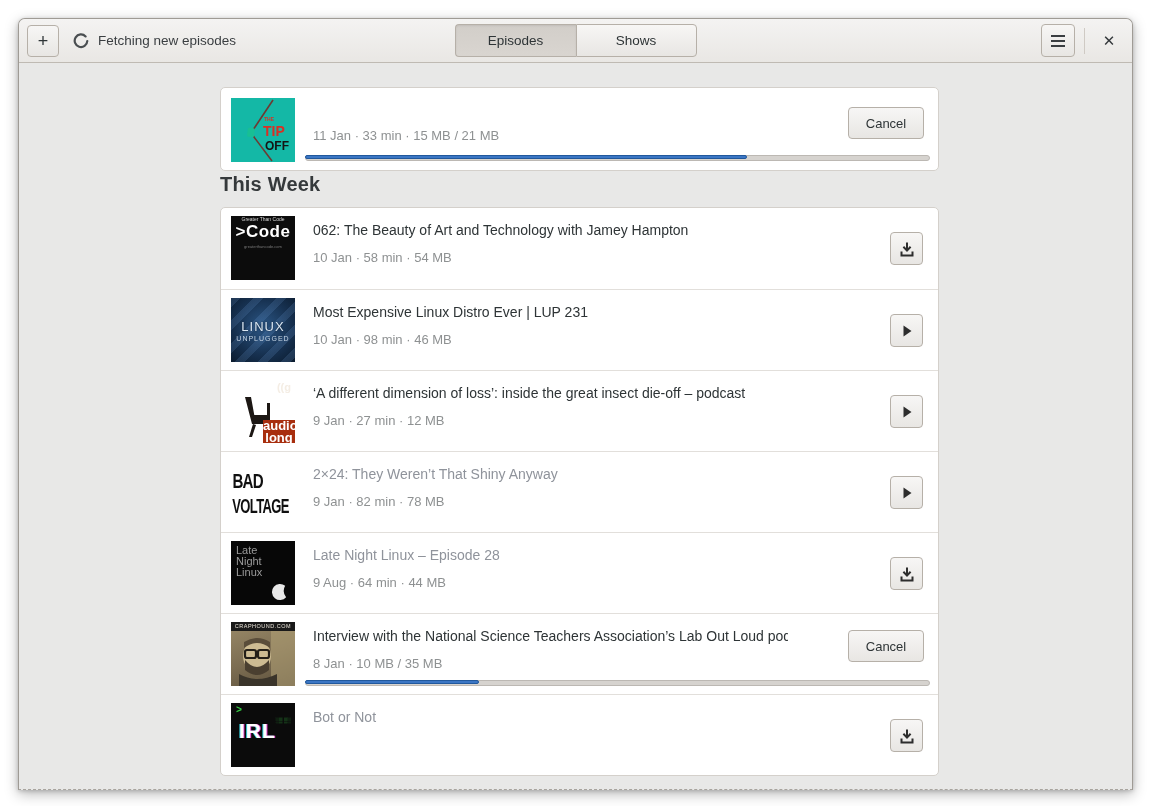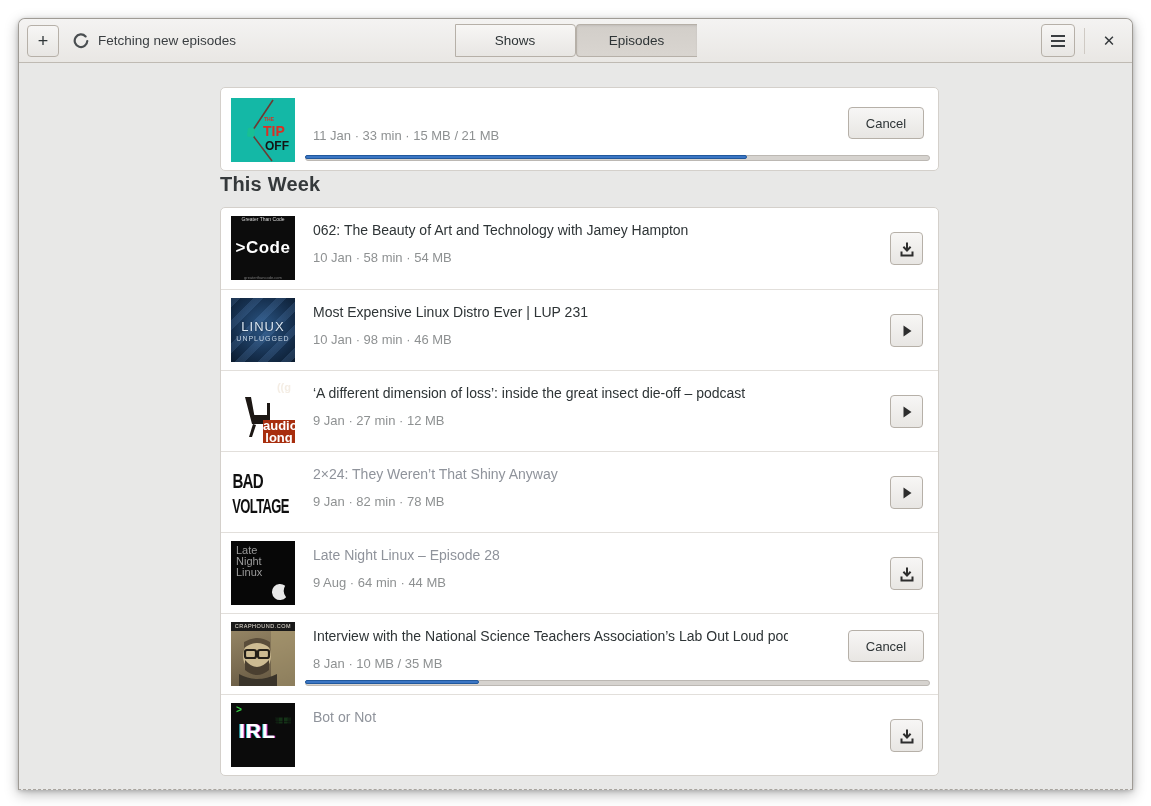--- a/index.html
+++ b/index.html
@@ -73,21 +73,21 @@
 
   .progress { position:absolute; left:84px; right:8px; bottom:9px; height:6px;
               background:#d6d3cf; border:1px solid #bcb8b3; border-radius:3px; }
   .row .progress { bottom:8px; }
   .progress-fill { height:100%; background:#3b76c4; border:1px solid #21589c;
                    border-radius:3px; margin:-1px; }
 
   
   .thumb-tipoff { background:#14b8a6; }
   .thumb-code { background:#0c0c0c; color:#fff; display:flex; flex-direction:column;
-                align-items:center; justify-content:space-between; }
+                align-items:center; justify-content:flex-start; }
   .code-small { font-size:5px; color:#d8d8d8; }
   .code-big { font-size:17px; font-weight:700; letter-spacing:0.5px; }
   .code-tiny { font-size:4px; color:#7a7a7a; margin-top:2px; }
 
   .thumb-lup { background:
       repeating-linear-gradient(135deg, rgba(120,170,230,0.16) 0 7px, rgba(0,0,0,0) 7px 16px),
       radial-gradient(circle at 50% 45%, #2b5685 0%, #16304f 60%, #0b1b2e 100%);
       display:flex; flex-direction:column; align-items:center; justify-content:center; }
   .lup-1 { color:#dbe7f3; font-size:13px; letter-spacing:1px; text-shadow:0 0 2px #0a1726; }
   .lup-2 { color:#c7d6e6; font-size:7px; letter-spacing:1px; margin-top:1px; }
@@ -123,22 +123,22 @@
   <div class="headerbar">
     <button class="btn add-btn">+</button>
 
     <svg class="spinner" viewBox="0 0 16 16">
       <path d="M 12.6 3.4 A 6.3 6.3 0 1 0 14.3 8" fill="none" stroke="#4a4e51" stroke-width="2.2" stroke-linecap="round"></path>
     </svg>
 
     <div class="status-text">Fetching new episodes</div>
 
     <div class="switcher">
+      <button class="btn switch-btn left checked">Episodes</button>
       <button class="btn switch-btn right">Shows</button>
-      <button class="btn switch-btn left checked">Episodes</button>
     </div>
 
     <div class="header-right">
       <button class="btn menu-btn" aria-label="menu">
         <span></span>
         <span></span>
         <span></span>
       </button>
       <div class="hb-sep"></div>
       <button class="close-btn">✕</button>

